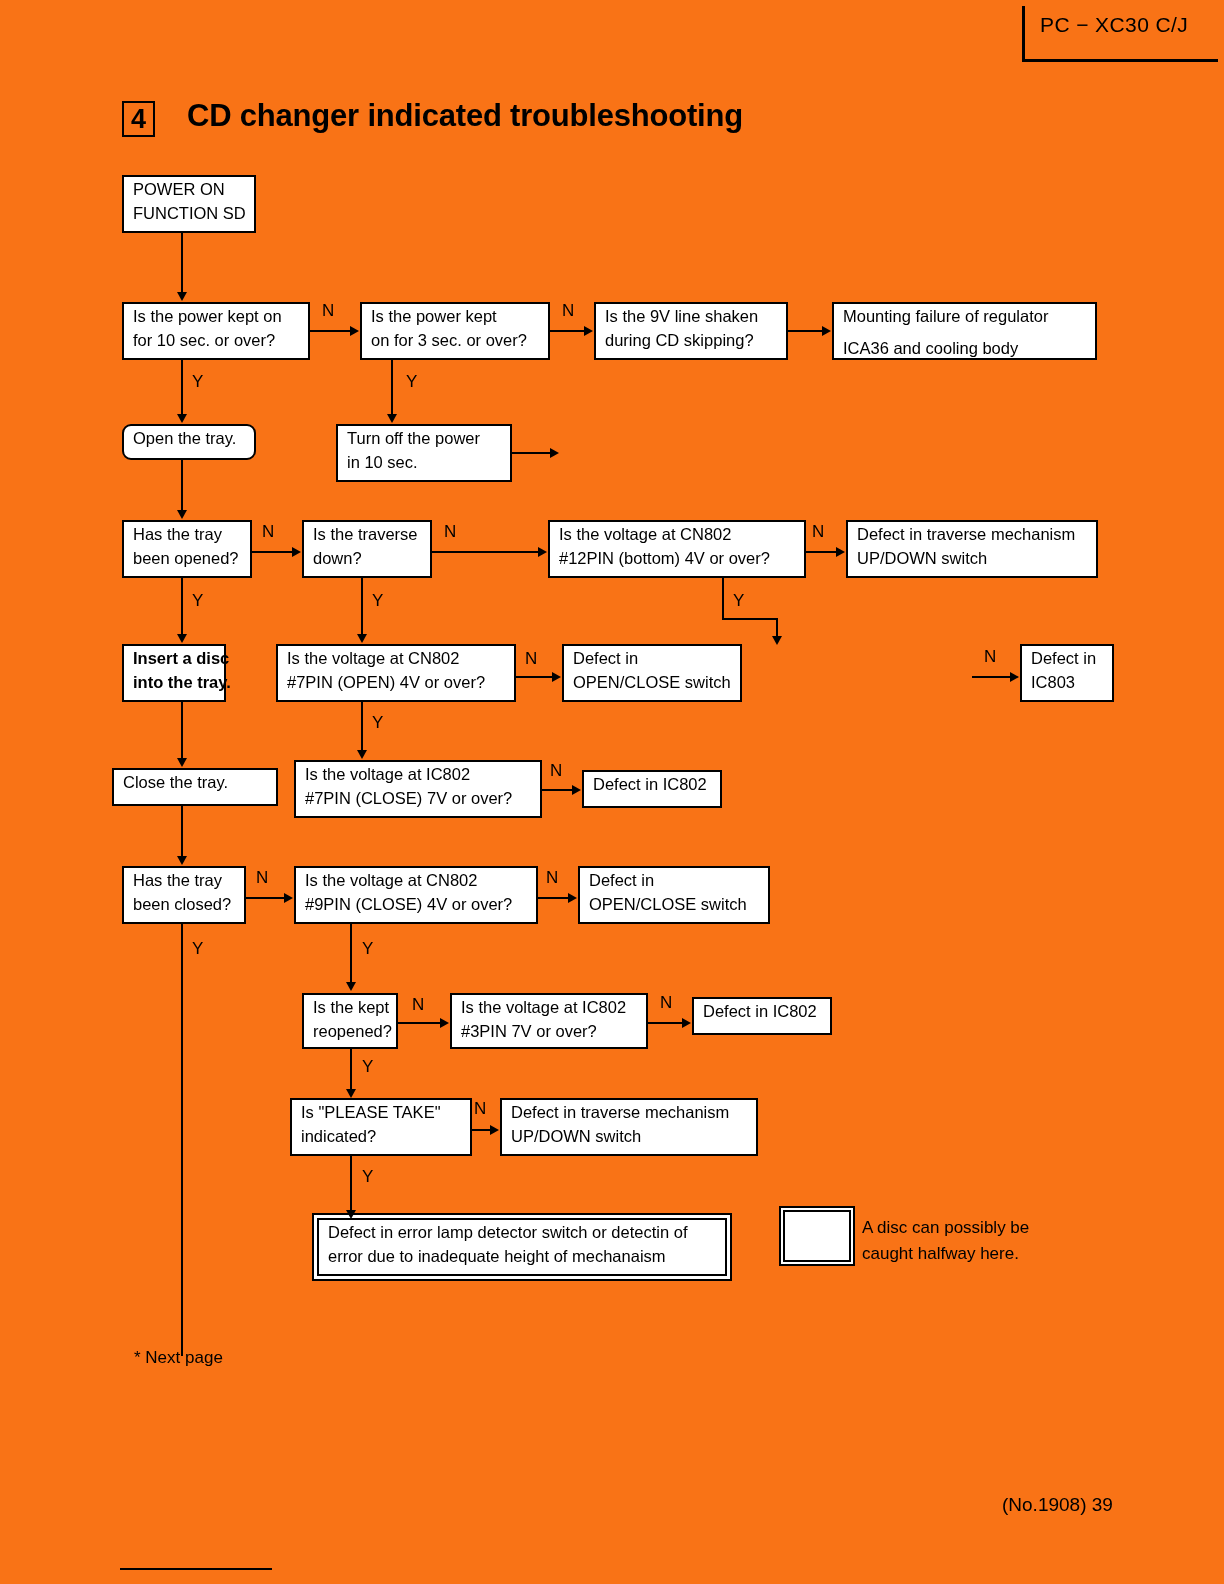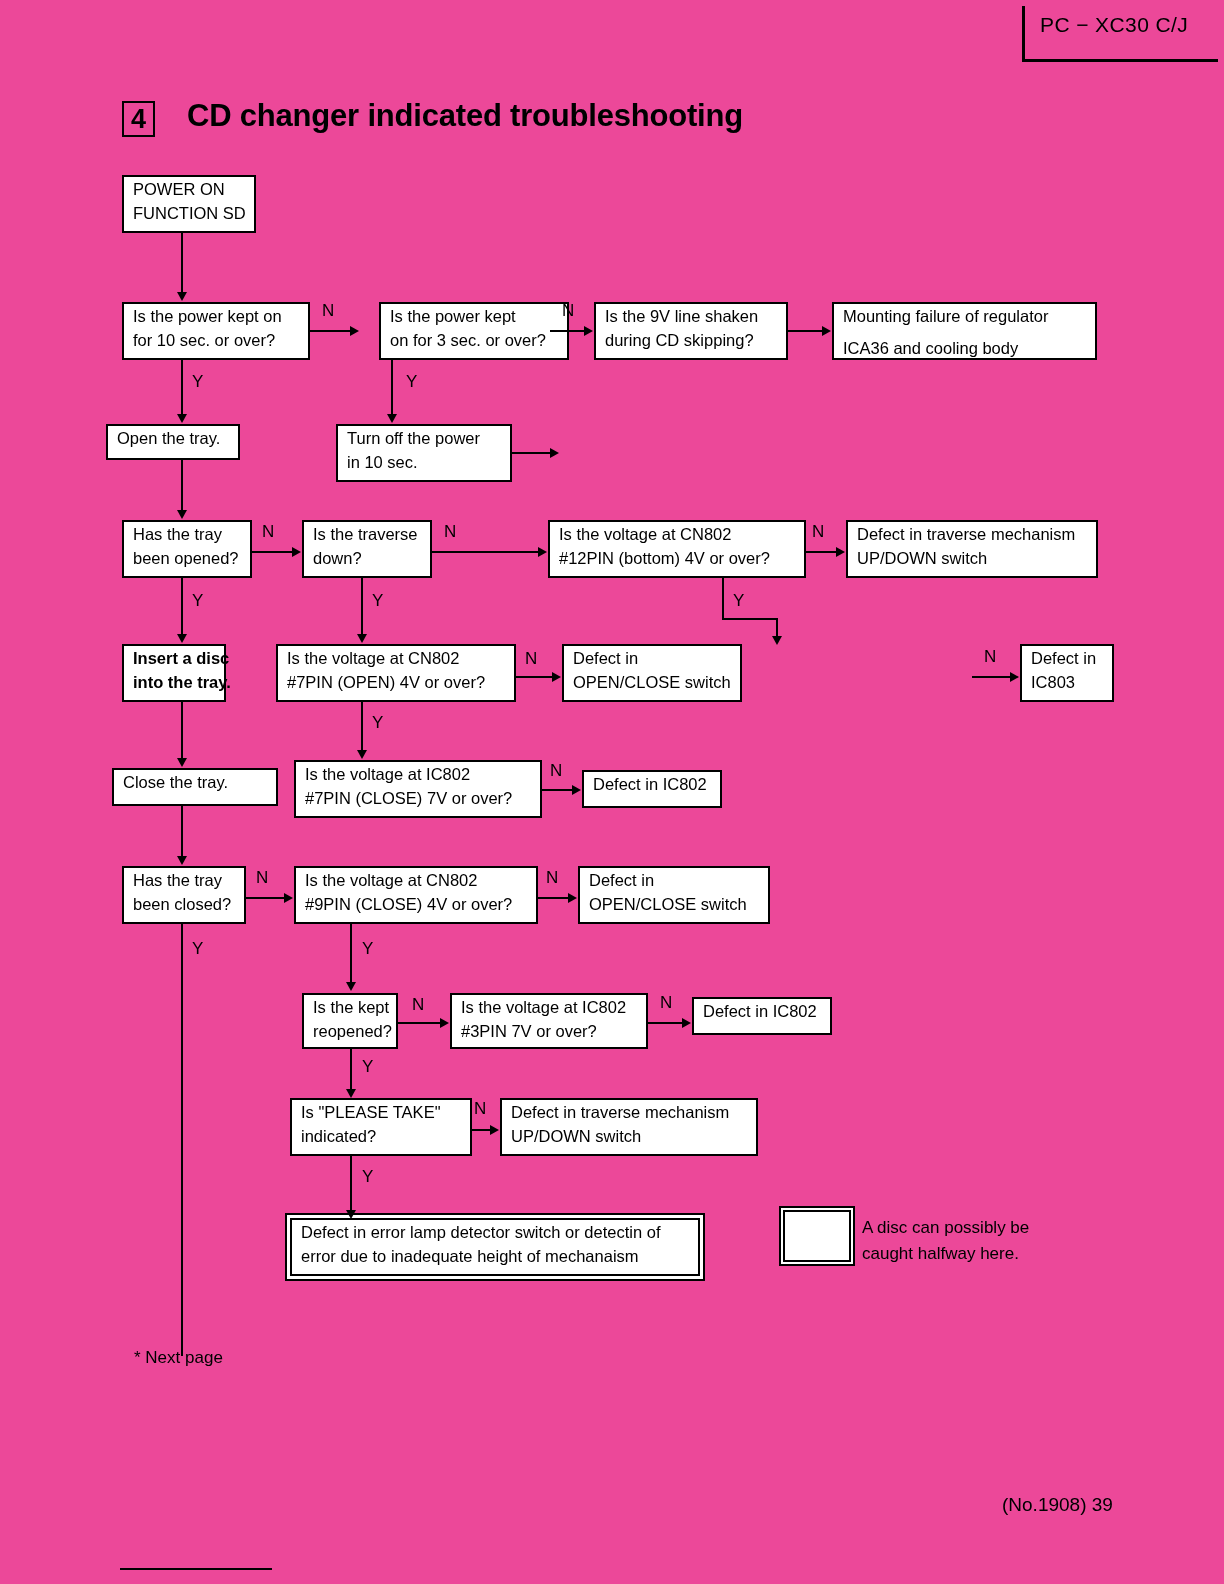--- a/index.html
+++ b/index.html
@@ -9,21 +9,21 @@
     background: #ffffff;
   }
   body {
     font-family: "Liberation Sans", sans-serif;
     color: #000000;
   }
   #page {
     position: relative;
     width: 1224px;
     height: 1584px;
-    background: #ec4899;
+    background: #f97316;
     overflow: hidden;
   }
   #hdr-corner {
     position: absolute;
     left: 1022px;
     top: 6px;
     width: 196px;
     height: 56px;
     border-left: 3px solid #000;
     border-bottom: 3px solid #000;
@@ -74,20 +74,21 @@
     padding: 0 9px;
   }
   .box .ln {
     font-size: 16.5px;
     line-height: 24px;
     white-space: nowrap;
   }
   .box.dbl {
     border: 2px solid #000;
     box-shadow: 0 0 0 3px #fff, 0 0 0 5px #000;
+    margin-left: 27px;
   }
 
   
   .vline, .hline {
     position: absolute;
     background: #000;
   }
   .vline { width: 2px; }
   .hline { height: 2px; }
 
@@ -169,34 +170,34 @@
 
   <div class="box" style="left:122px;top:175px;width:134px;height:58px;">
     <div class="ln">POWER ON</div>
     <div class="ln">FUNCTION SD</div>
   </div>
 
   <div class="box" style="left:122px;top:302px;width:188px;height:58px;">
     <div class="ln">Is the power kept on</div>
     <div class="ln">for 10 sec. or over?</div>
   </div>
-  <div class="box" style="left:379px;top:302px;width:190px;height:58px;">
+  <div class="box" style="left:360px;top:302px;width:190px;height:58px;">
     <div class="ln">Is the power kept</div>
     <div class="ln">on for 3 sec. or over?</div>
   </div>
   <div class="box" style="left:594px;top:302px;width:194px;height:58px;">
     <div class="ln">Is the 9V line shaken</div>
     <div class="ln">during CD skipping?</div>
   </div>
   <div class="box" style="left:832px;top:302px;width:265px;height:58px;gap:8px;">
     <div class="ln">Mounting failure of regulator</div>
     <div class="ln">ICA36 and cooling body</div>
   </div>
 
-  <div class="box" style="left:106px;top:424px;width:134px;height:36px;">
+  <div class="box" style="left:122px;top:424px;width:134px;height:36px;border-radius:9px;">
     <div class="ln">Open the tray.</div>
   </div>
   <div class="box" style="left:336px;top:424px;width:176px;height:58px;">
     <div class="ln">Turn off the power</div>
     <div class="ln">in  10 sec.</div>
   </div>
 
   <div class="box" style="left:122px;top:520px;width:130px;height:58px;">
     <div class="ln">Has the tray</div>
     <div class="ln">been opened?</div>

